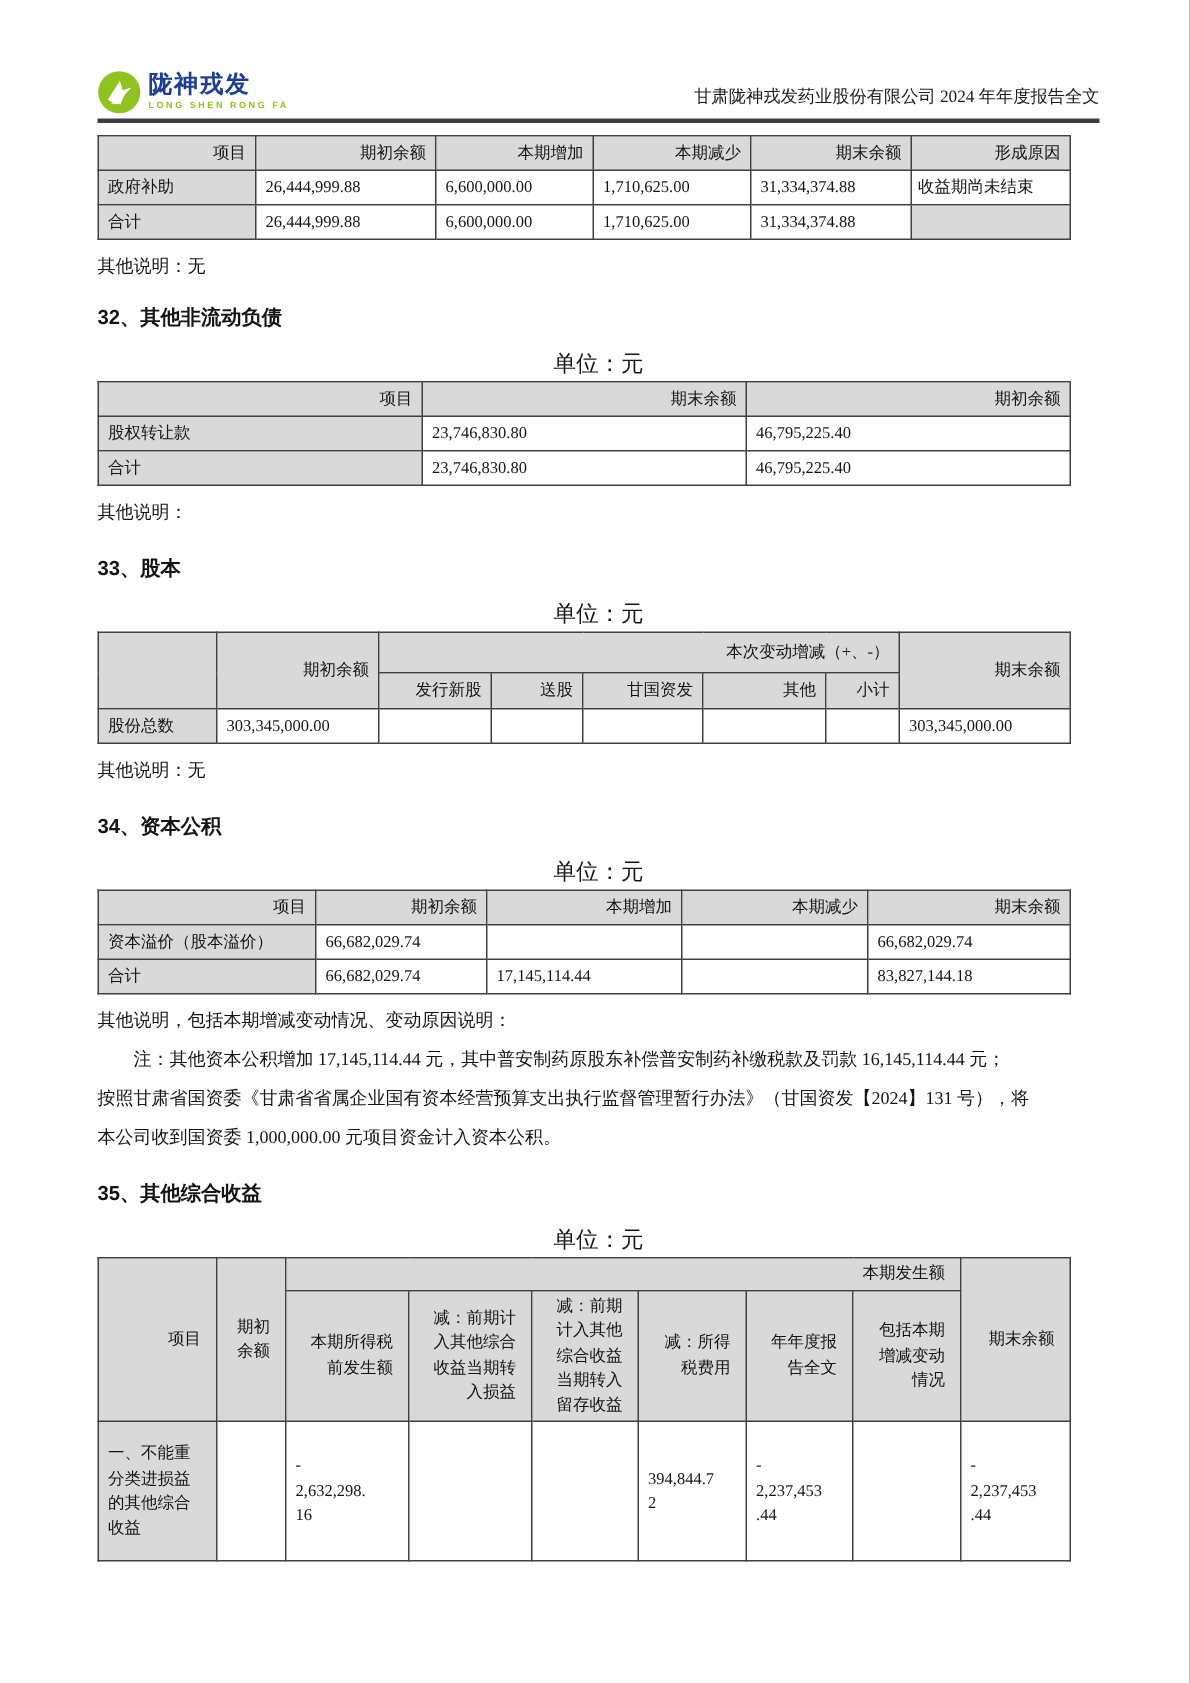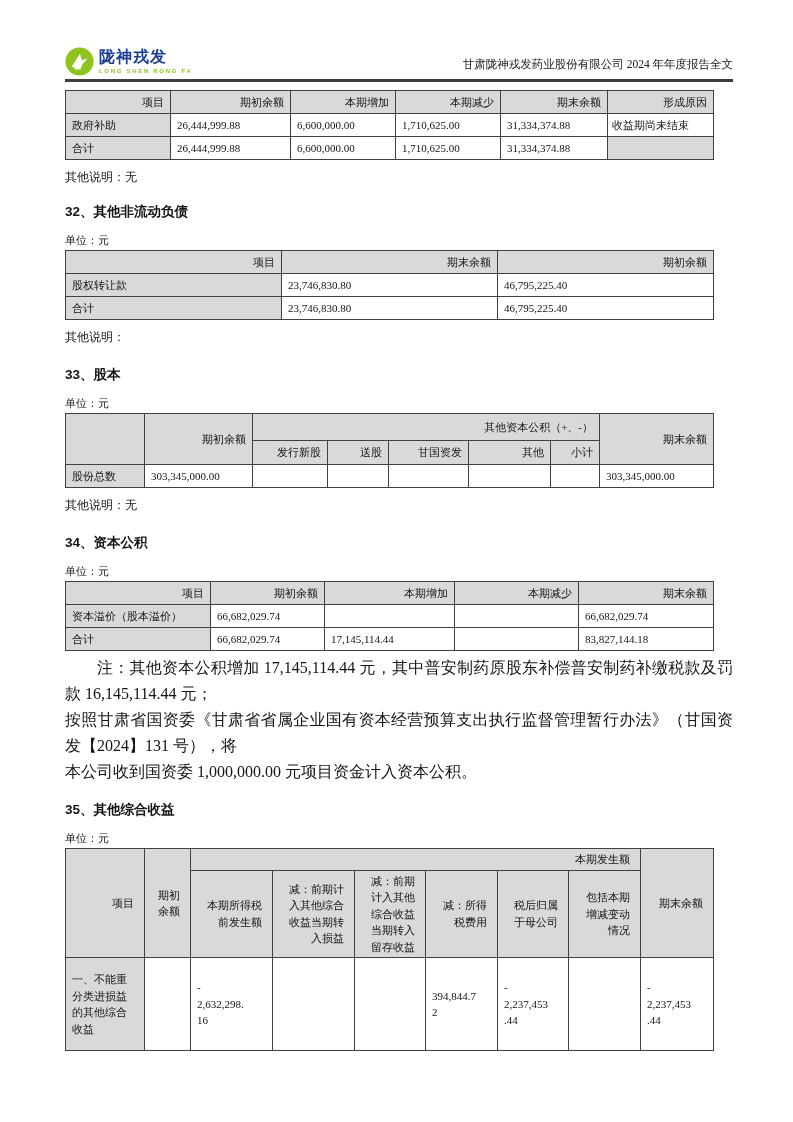--- a/index.html
+++ b/index.html
@@ -28,22 +28,22 @@
   td.lbl{background:#d9d9d9;text-align:left;}
   td.num{text-align:left;padding-right:8px;}
   td.txt{text-align:left;padding-left:4px;}
   td.shade{background:#d9d9d9;}
   .pre{white-space:pre-line;}
   tr.r22 td, tr.r22 th{height:18px;}
   
   .note{font-size:12px;margin-top:9px;}
   .h2{font-size:13.5px;font-weight:bold;margin-top:17px;
       font-family:"Liberation Sans","DejaVu Sans",sans-serif;}
-  .unit{font-size:11px;text-align:left;margin-top:12px;}
-  .note-body{font-size:16px;line-height:26px;margin-top:4px;
+  .unit{font-size:15px;text-align:center;margin-top:12px;}
+  .note-body{font-size:12px;line-height:26px;margin-top:4px;
              white-space:pre-line;text-indent:2em;text-align:justify;}
   .pagenum{font-size:11px;text-align:right;margin-top:12px;padding-right:4px;}
   .mt16{margin-top:16px;} .mt8{margin-top:8px;} .mt20{margin-top:20px;}
   .t35 th{padding:2px 10px;}
   .t35 td.lbl{padding:2px 8px 2px 6px;}
 </style>
 </head>
 <body>
 
 <div class="page">
@@ -142,21 +142,21 @@
         <col style="width:61px">
         <col style="width:80px">
         <col style="width:82px">
         <col style="width:49px">
         <col style="width:114px">
       </colgroup>
     <tbody>
         <tr>
       <th rowspan="2"></th>
       <th rowspan="2">期初余额</th>
-      <th colspan="5" style="height:22px">其他资本公积（+、-）</th>
+      <th colspan="5" style="height:22px">本次变动增减（+、-）</th>
       <th rowspan="2">期末余额</th>
     </tr>
     <tr>
       <th style="height:19px">发行新股</th>
       <th>送股</th>
       <th>甘国资发</th>
       <th>其他</th>
       <th>小计</th>
     </tr>
     <tr class="r22">
@@ -200,20 +200,21 @@
     </tr>
     <tr class="r22">
       <td class="lbl">合计</td>
       <td class="num">66,682,029.74</td>
       <td class="num">17,145,114.44</td>
       <td class="num"></td>
       <td class="num">83,827,144.18</td>
     </tr>
   </tbody>
     </table>
+  <div class="note">其他说明，包括本期增减变动情况、变动原因说明：</div>
   <div class="note-body">注：其他资本公积增加 17,145,114.44 元，其中普安制药原股东补偿普安制药补缴税款及罚款 16,145,114.44 元；
 按照甘肃省国资委《甘肃省省属企业国有资本经营预算支出执行监督管理暂行办法》（甘国资发【2024】131 号），将
 本公司收到国资委 1,000,000.00 元项目资金计入资本公积。</div>
 
   <div class="h2 mt16">35、其他综合收益</div>
   <div class="unit">单位：元</div>
   <table class="t35">
     <colgroup>
         <col style="width:79px">
         <col style="width:46px">
@@ -230,21 +231,21 @@
       <th rowspan="2">项目</th>
       <th rowspan="2">期初余额</th>
       <th colspan="6" style="height:16px">本期发生额</th>
       <th rowspan="2">期末余额</th>
     </tr>
     <tr>
       <th>本期所得税前发生额</th>
       <th>减：前期计入其他综合收益当期转入损益</th>
       <th>减：前期计入其他综合收益当期转入留存收益</th>
       <th>减：所得税费用</th>
-      <th>税后归属于母公司</th>
+      <th>年年度报告全文</th>
       <th>包括本期增减变动情况</th>
     </tr>
     <tr>
       <td class="lbl" style="height:88px">一、不能重分类进损益的其他综合收益</td>
       <td class="num"></td>
       <td class="num pre">-
 2,632,298.
 16</td>
       <td class="num"></td>
       <td class="num"></td>

